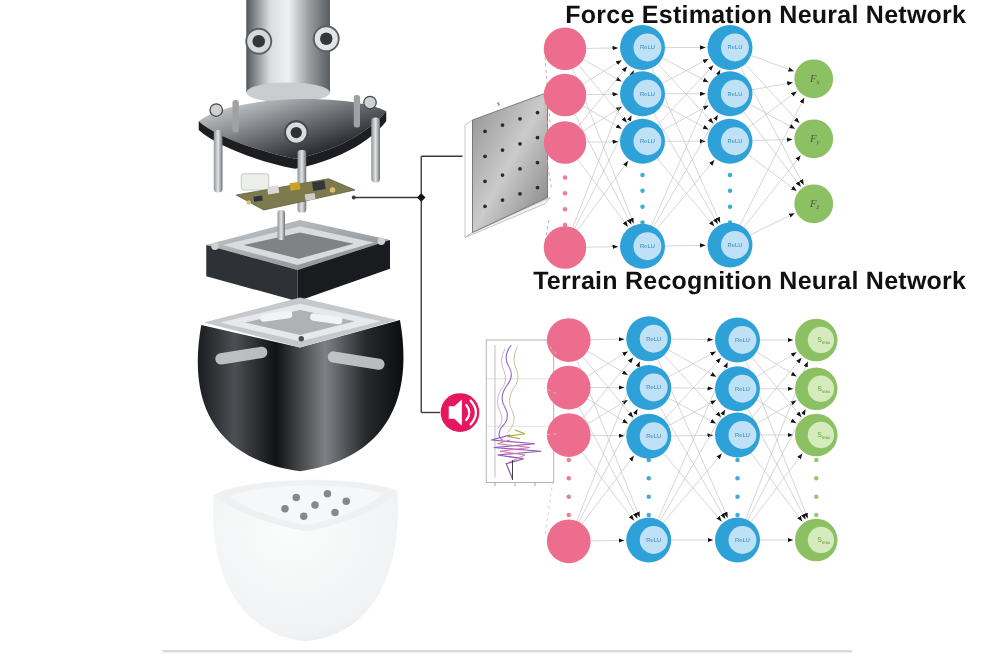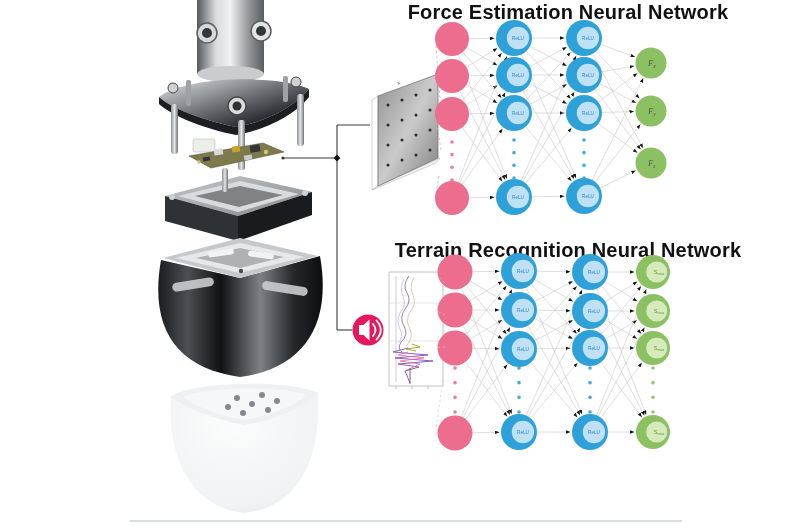--- a/index.html
+++ b/index.html
@@ -1,21 +1,21 @@
 <!DOCTYPE html>
 <html><head>
 <meta charset="utf-8">
 <style>
   html,body{margin:0;padding:0;background:#ffffff;}
   #canvas{position:relative;width:800px;height:530px;background:#ffffff;overflow:hidden;
           font-family:"Liberation Sans", sans-serif;}
-  .net-title{position:absolute;width:410px;text-align:center;font-weight:bold;
+  .net-title{position:absolute;width:410px;text-align:right;font-weight:bold;
              font-size:20px;letter-spacing:.2px;color:#111;white-space:nowrap;}
   #title-force{left:363px;top:1px;}
-  #title-terrain{left:363px;top:239px;}
+  #title-terrain{left:363px;top:214px;}
   svg{position:absolute;left:0;top:0;}
   .nodetext{font-family:"Liberation Sans", sans-serif;}
 </style>
 </head>
 <body>
 
 <div id="canvas">
 
   <div class="net-title" id="title-force">Force Estimation Neural Network</div>
   <div class="net-title" id="title-terrain">Terrain Recognition Neural Network</div>

